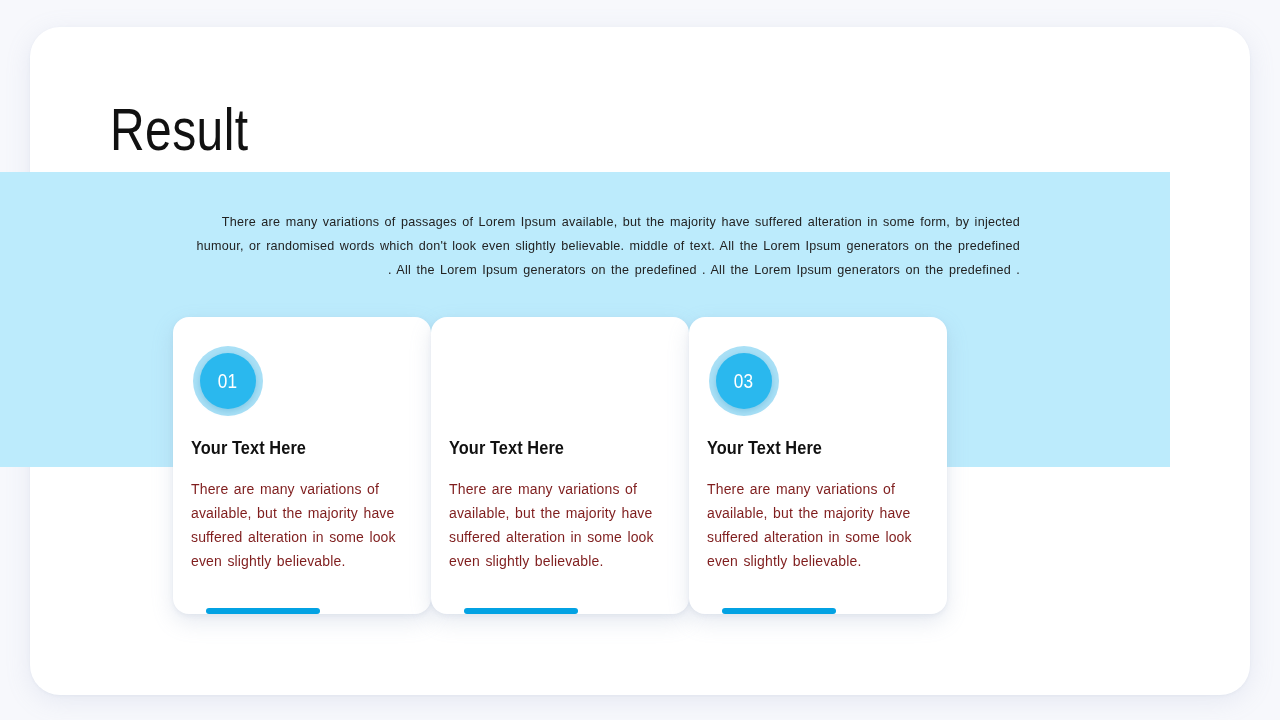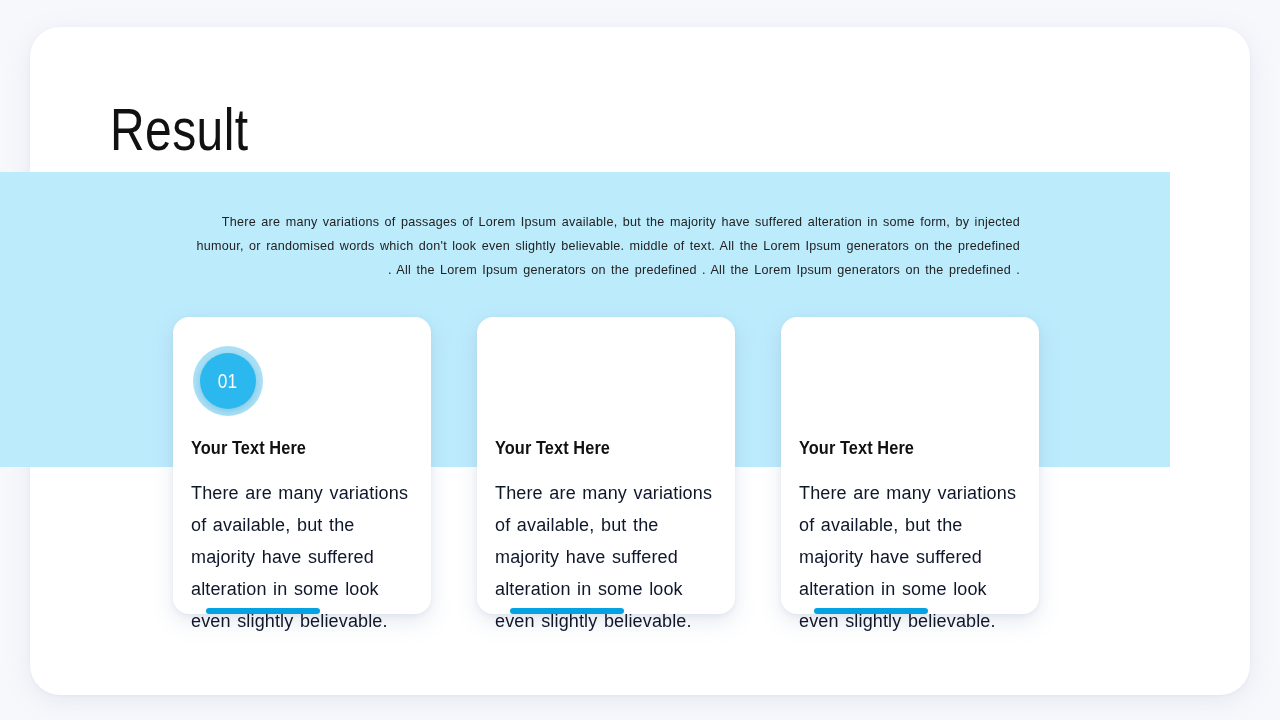--- a/index.html
+++ b/index.html
@@ -74,21 +74,21 @@
 
   
   .cards {
     position: absolute;
     left: 165px;
     top: 317px;
     width: 874px;
     height: 297px;
     z-index: 4;
     display: flex;
-    justify-content: space-between;
+    justify-content: flex-start;
     padding-left: 8px;
   }
 
   .card {
     position: relative;
     width: 258px;
     height: 297px;
     background: #ffffff;
     border-radius: 16px;
     box-shadow: 0 8px 22px rgba(130, 150, 185, 0.20),
@@ -142,23 +142,23 @@
     transform: scaleX(0.86);
     transform-origin: left center;
     white-space: nowrap;
   }
 
   .card-body {
     position: absolute;
     left: 18px;
     top: 160px;
     width: 218px;
-    font-size: 18px;
-    line-height: 32px;
-    color: #0f172a;
+    font-size: 14px;
+    line-height: 24px;
+    color: #7f1d1d;
     letter-spacing: 0.15px;
     word-spacing: 1.4px;
   }
 
   .card-accent {
     position: absolute;
     left: 33px;
     bottom: 0px;
     width: 114px;
     height: 6px;
@@ -190,18 +190,23 @@
     <div class="card-accent" style="background: rgb(3, 162, 227);"></div>
   </div>
 
   <div class="card">
     <div class="card-title">Your Text Here</div>
     <div class="card-body">There are many variations of available,  but the majority have suffered  alteration in some look even slightly believable.</div>
     <div class="card-accent" style="background: rgb(3, 162, 227);"></div>
   </div>
 
   <div class="card">
+    <div class="badge" style="background: rgb(169, 224, 246);">
+      <div class="badge-inner" style="background: rgb(42, 184, 238);">
+        <span class="badge-num">03</span>
+      </div>
+    </div>
     <div class="card-title">Your Text Here</div>
     <div class="card-body">There are many variations of available,  but the majority have suffered  alteration in some look even slightly believable.</div>
     <div class="card-accent" style="background: rgb(3, 162, 227);"></div>
   </div>
 
 </div>
 
 </body></html>

